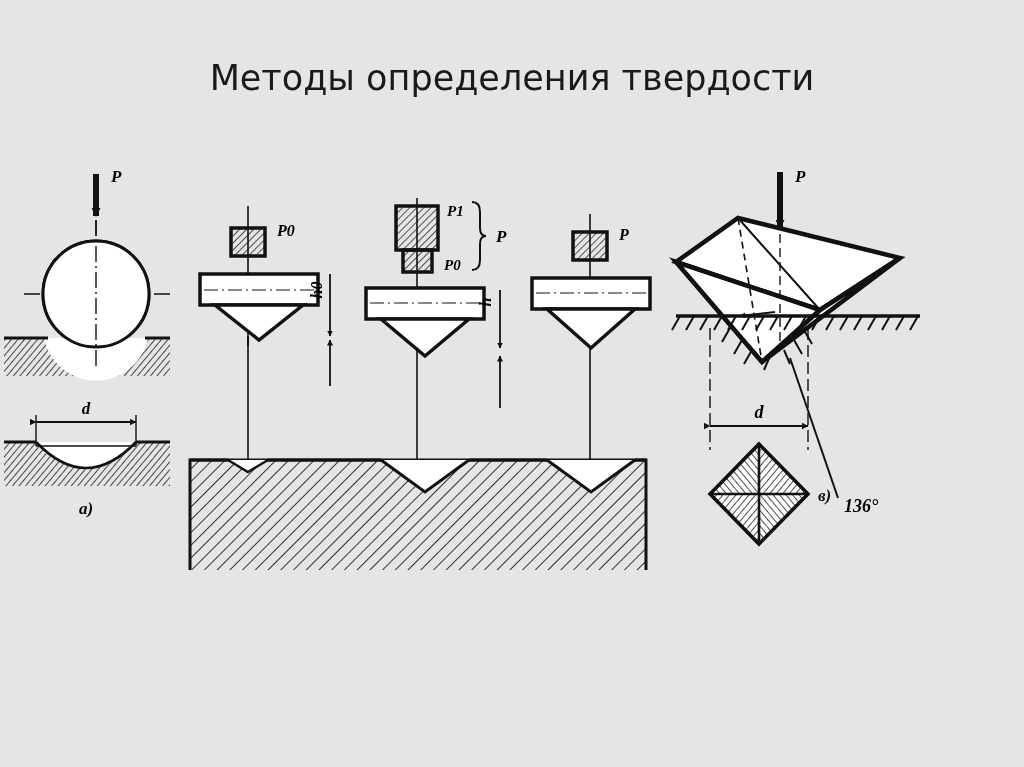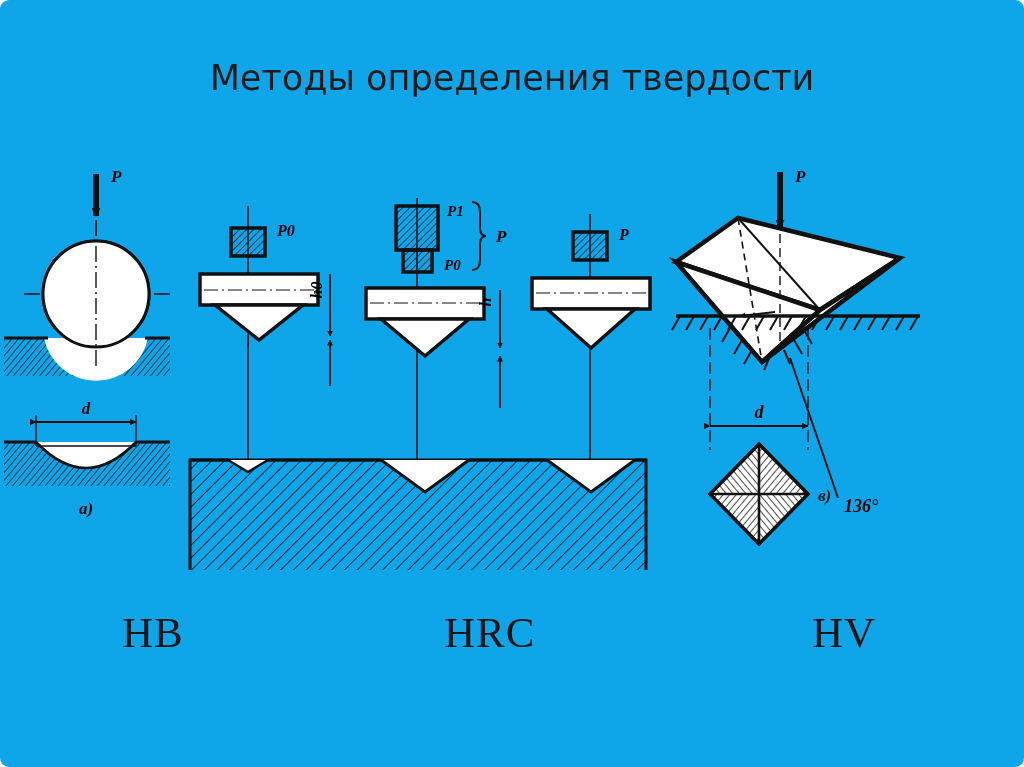--- a/index.html
+++ b/index.html
@@ -4,24 +4,23 @@
 <style>
   html, body {
     margin: 0;
     padding: 0;
     background: #ffffff;
   }
   #page {
     position: relative;
     width: 1024px;
     height: 767px;
-    background: #0ea5e9;
+    background: #e5e5e5;
     overflow: hidden;
     font-family: "Liberation Sans", sans-serif;
-    border-radius: 9px;
   }
   #title {
     position: absolute;
     left: 0;
     top: 58px;
     width: 1024px;
     text-align: center;
     font-family: "DejaVu Sans", sans-serif;
     font-size: 35px;
     font-weight: 400;
@@ -289,19 +288,14 @@
       </g>
 
       <text x="836" y="352" class="ital" font-size="17" style="display:none">в)</text>
     </svg>
 
     <div style="position:absolute; left:818px; top:336px;
                 font-family:'Liberation Serif', serif; font-style:italic;
                 font-weight:bold; font-size:17px; color:#111111;">в)</div>
   </div>
 
-  <div class="label-row">
-    <div class="method-label" id="label-hb">HB</div>
-    <div class="method-label" id="label-hrc">HRC</div>
-    <div class="method-label" id="label-hv">HV</div>
-  </div>
 
 </div>
 
 </body></html>

